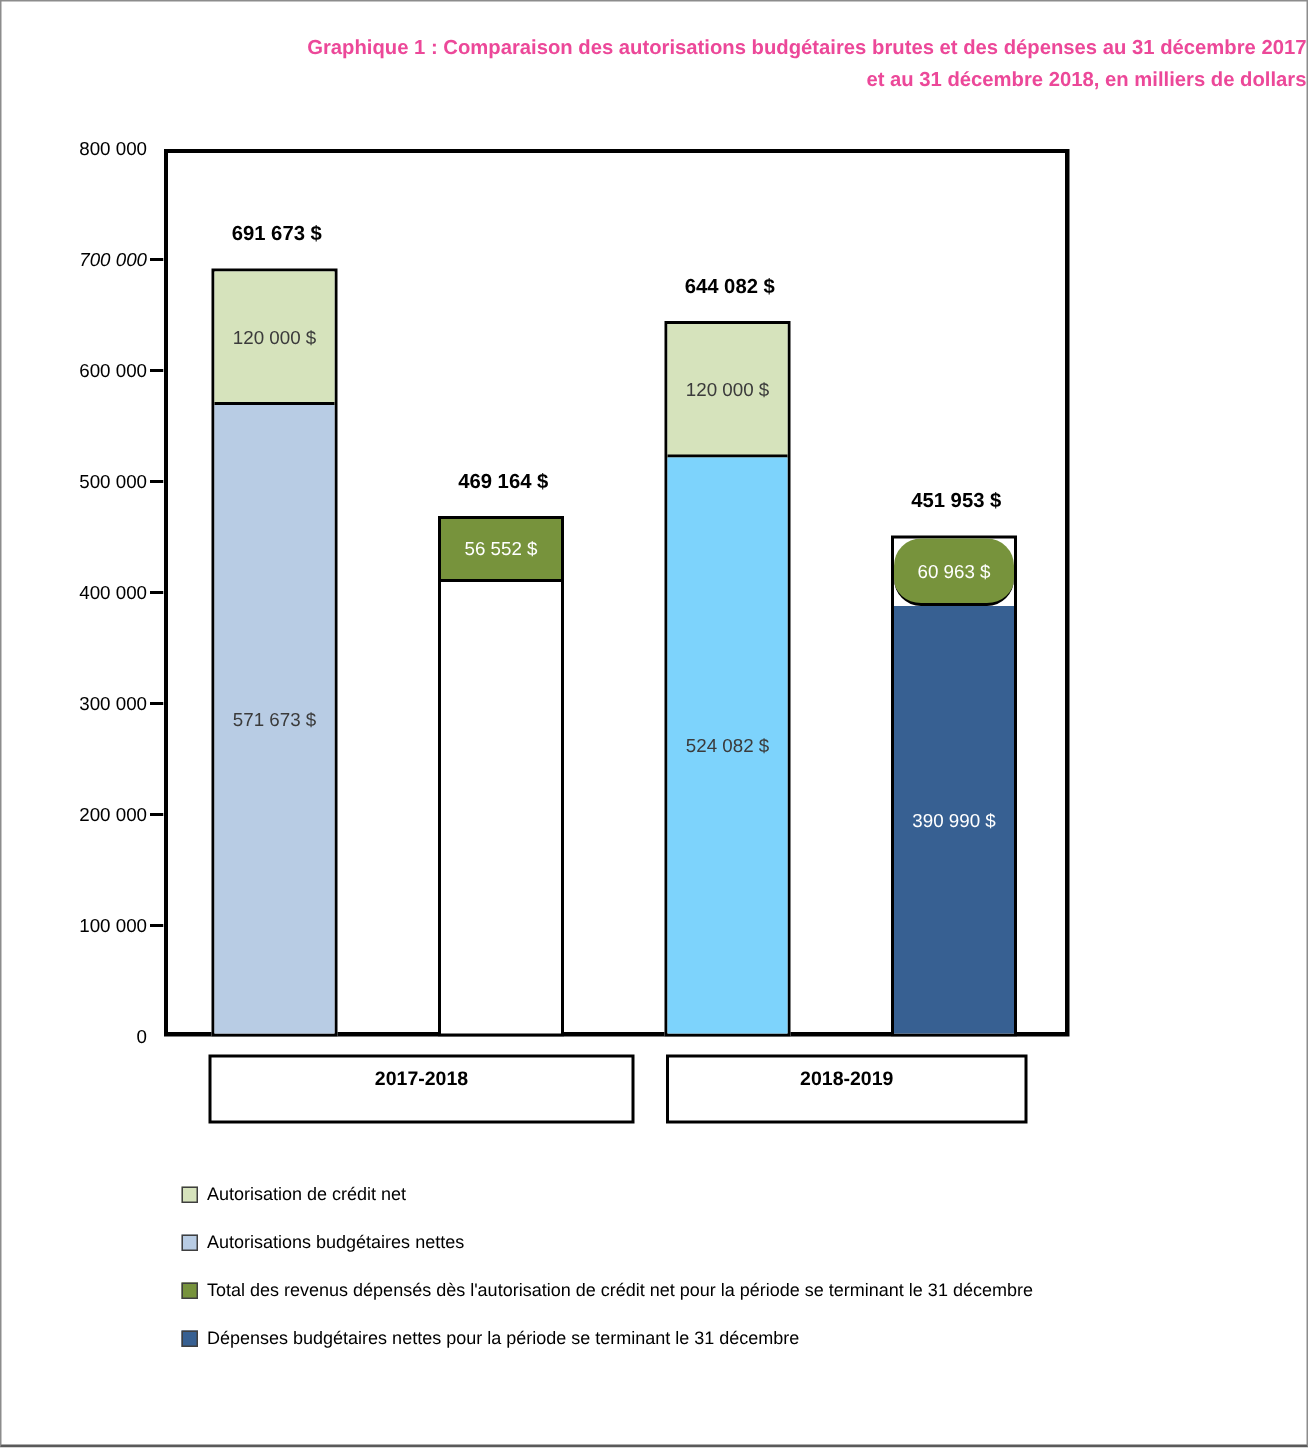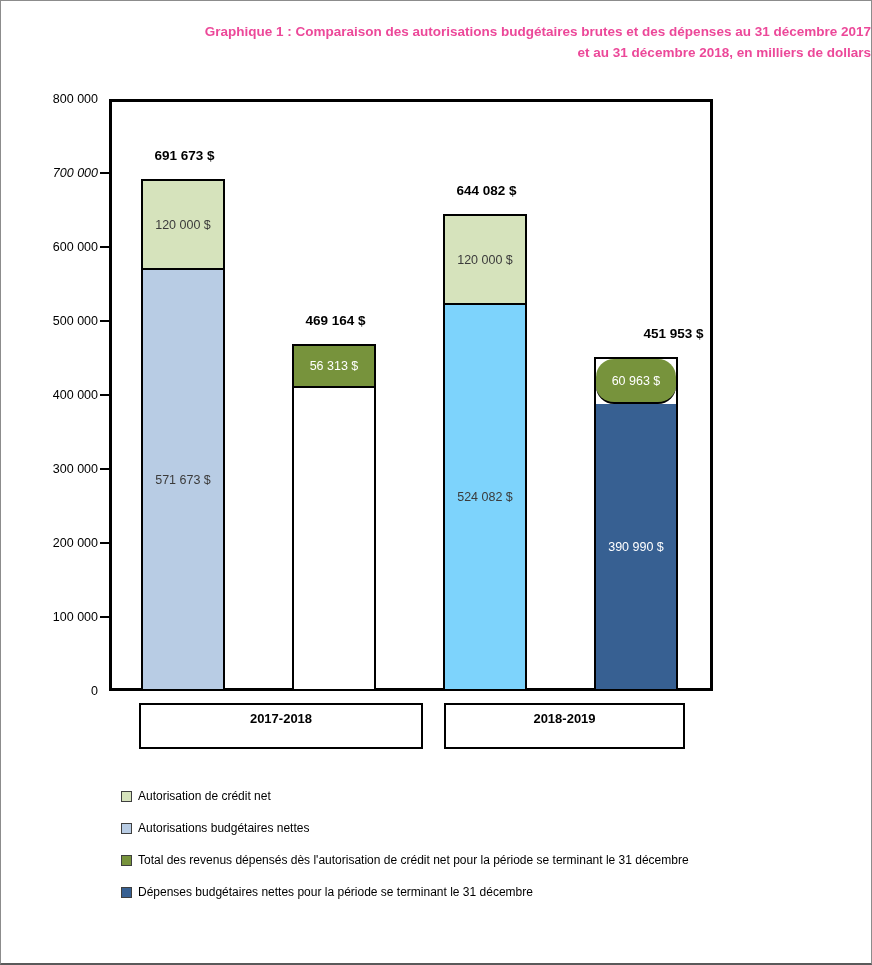--- a/index.html
+++ b/index.html
@@ -102,42 +102,42 @@
         <div class="seg top" style="background: rgb(214, 227, 188); height: 89px;">
           <span style="color: rgb(59, 59, 59);">120 000 $</span>
         </div>
         <div class="seg bottom" style="background: rgb(184, 204, 228);">
           <span style="color: rgb(59, 59, 59);">571 673 $</span>
         </div>
       </div>
       <div class="total-label" style="left: 75.5px; top: 49px;">691 673 $</div>
       <div class="bar" style="left: 183px; height: 347px;">
         <div class="seg top" style="background: rgb(119, 147, 60); height: 42px;">
-          <span style="color: rgb(255, 255, 255);">56 313 $</span>
+          <span style="color: rgb(255, 255, 255);">56 552 $</span>
         </div>
       </div>
       <div class="total-label" style="left: 226.5px; top: 214px;">469 164 $</div>
       <div class="bar" style="left: 334px; height: 477px;">
         <div class="seg top" style="background: rgb(214, 227, 188); height: 89px;">
           <span style="color: rgb(59, 59, 59);">120 000 $</span>
         </div>
         <div class="seg bottom" style="background: #7dd3fc;">
           <span style="color: rgb(59, 59, 59);">524 082 $</span>
         </div>
       </div>
       <div class="total-label" style="left: 377.5px; top: 84px;">644 082 $</div>
       <div class="bar" style="left: 485px; height: 334px;">
         <div class="seg top" style="background: rgb(119, 147, 60); height: 45px; border-radius: 18px;">
           <span style="color: rgb(255, 255, 255);">60 963 $</span>
         </div>
         <div class="seg bottom" style="background: rgb(55, 96, 146);">
           <span style="color: rgb(255, 255, 255);">390 990 $</span>
         </div>
       </div>
-      <div class="total-label" style="left: 528.5px; top: 227px; margin-left: 36px;">451 953 $</div>
+      <div class="total-label" style="left: 528.5px; top: 227px;">451 953 $</div>
     </div>
 
   <div id="x-axis">
       <div class="cat-box" style="left: 138px; width: 284px;">2017-2018</div>
       <div class="cat-box" style="left: 443px; width: 241px;">2018-2019</div>
     </div>
 
   <div class="legend" id="legend">
       <div class="legend-item">
         <div class="legend-swatch" style="background: rgb(214, 227, 188);"></div>

